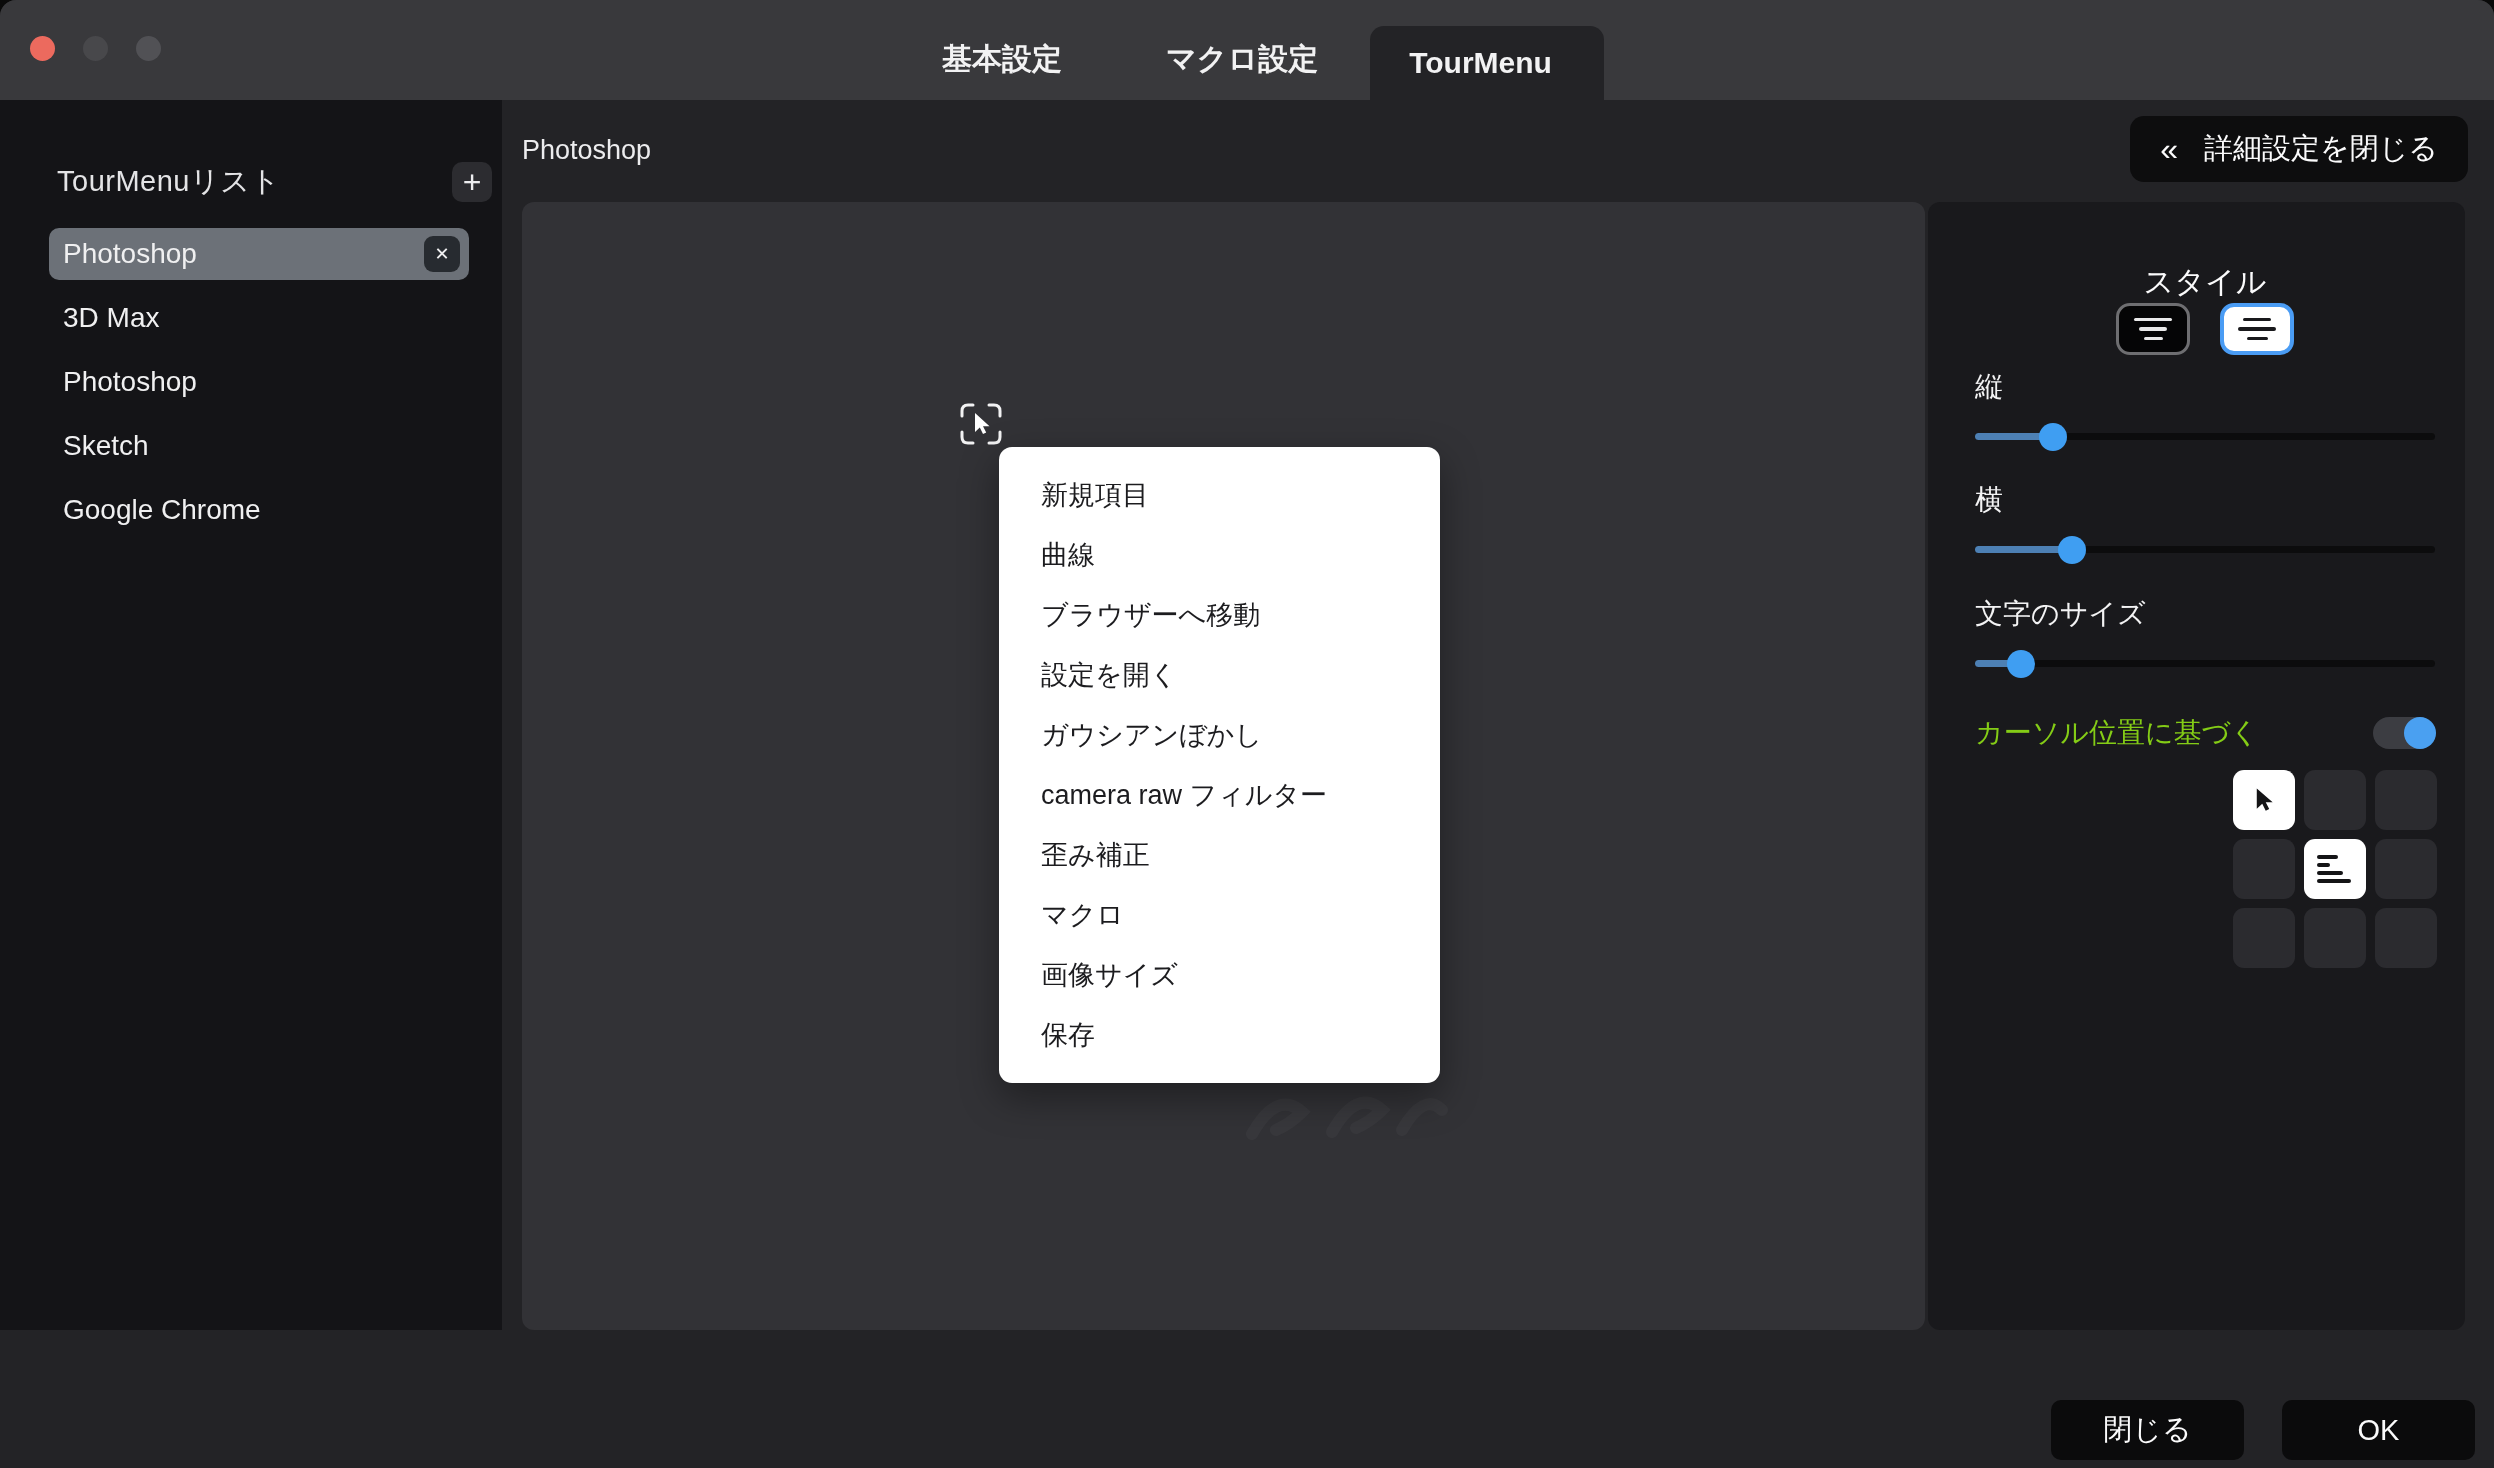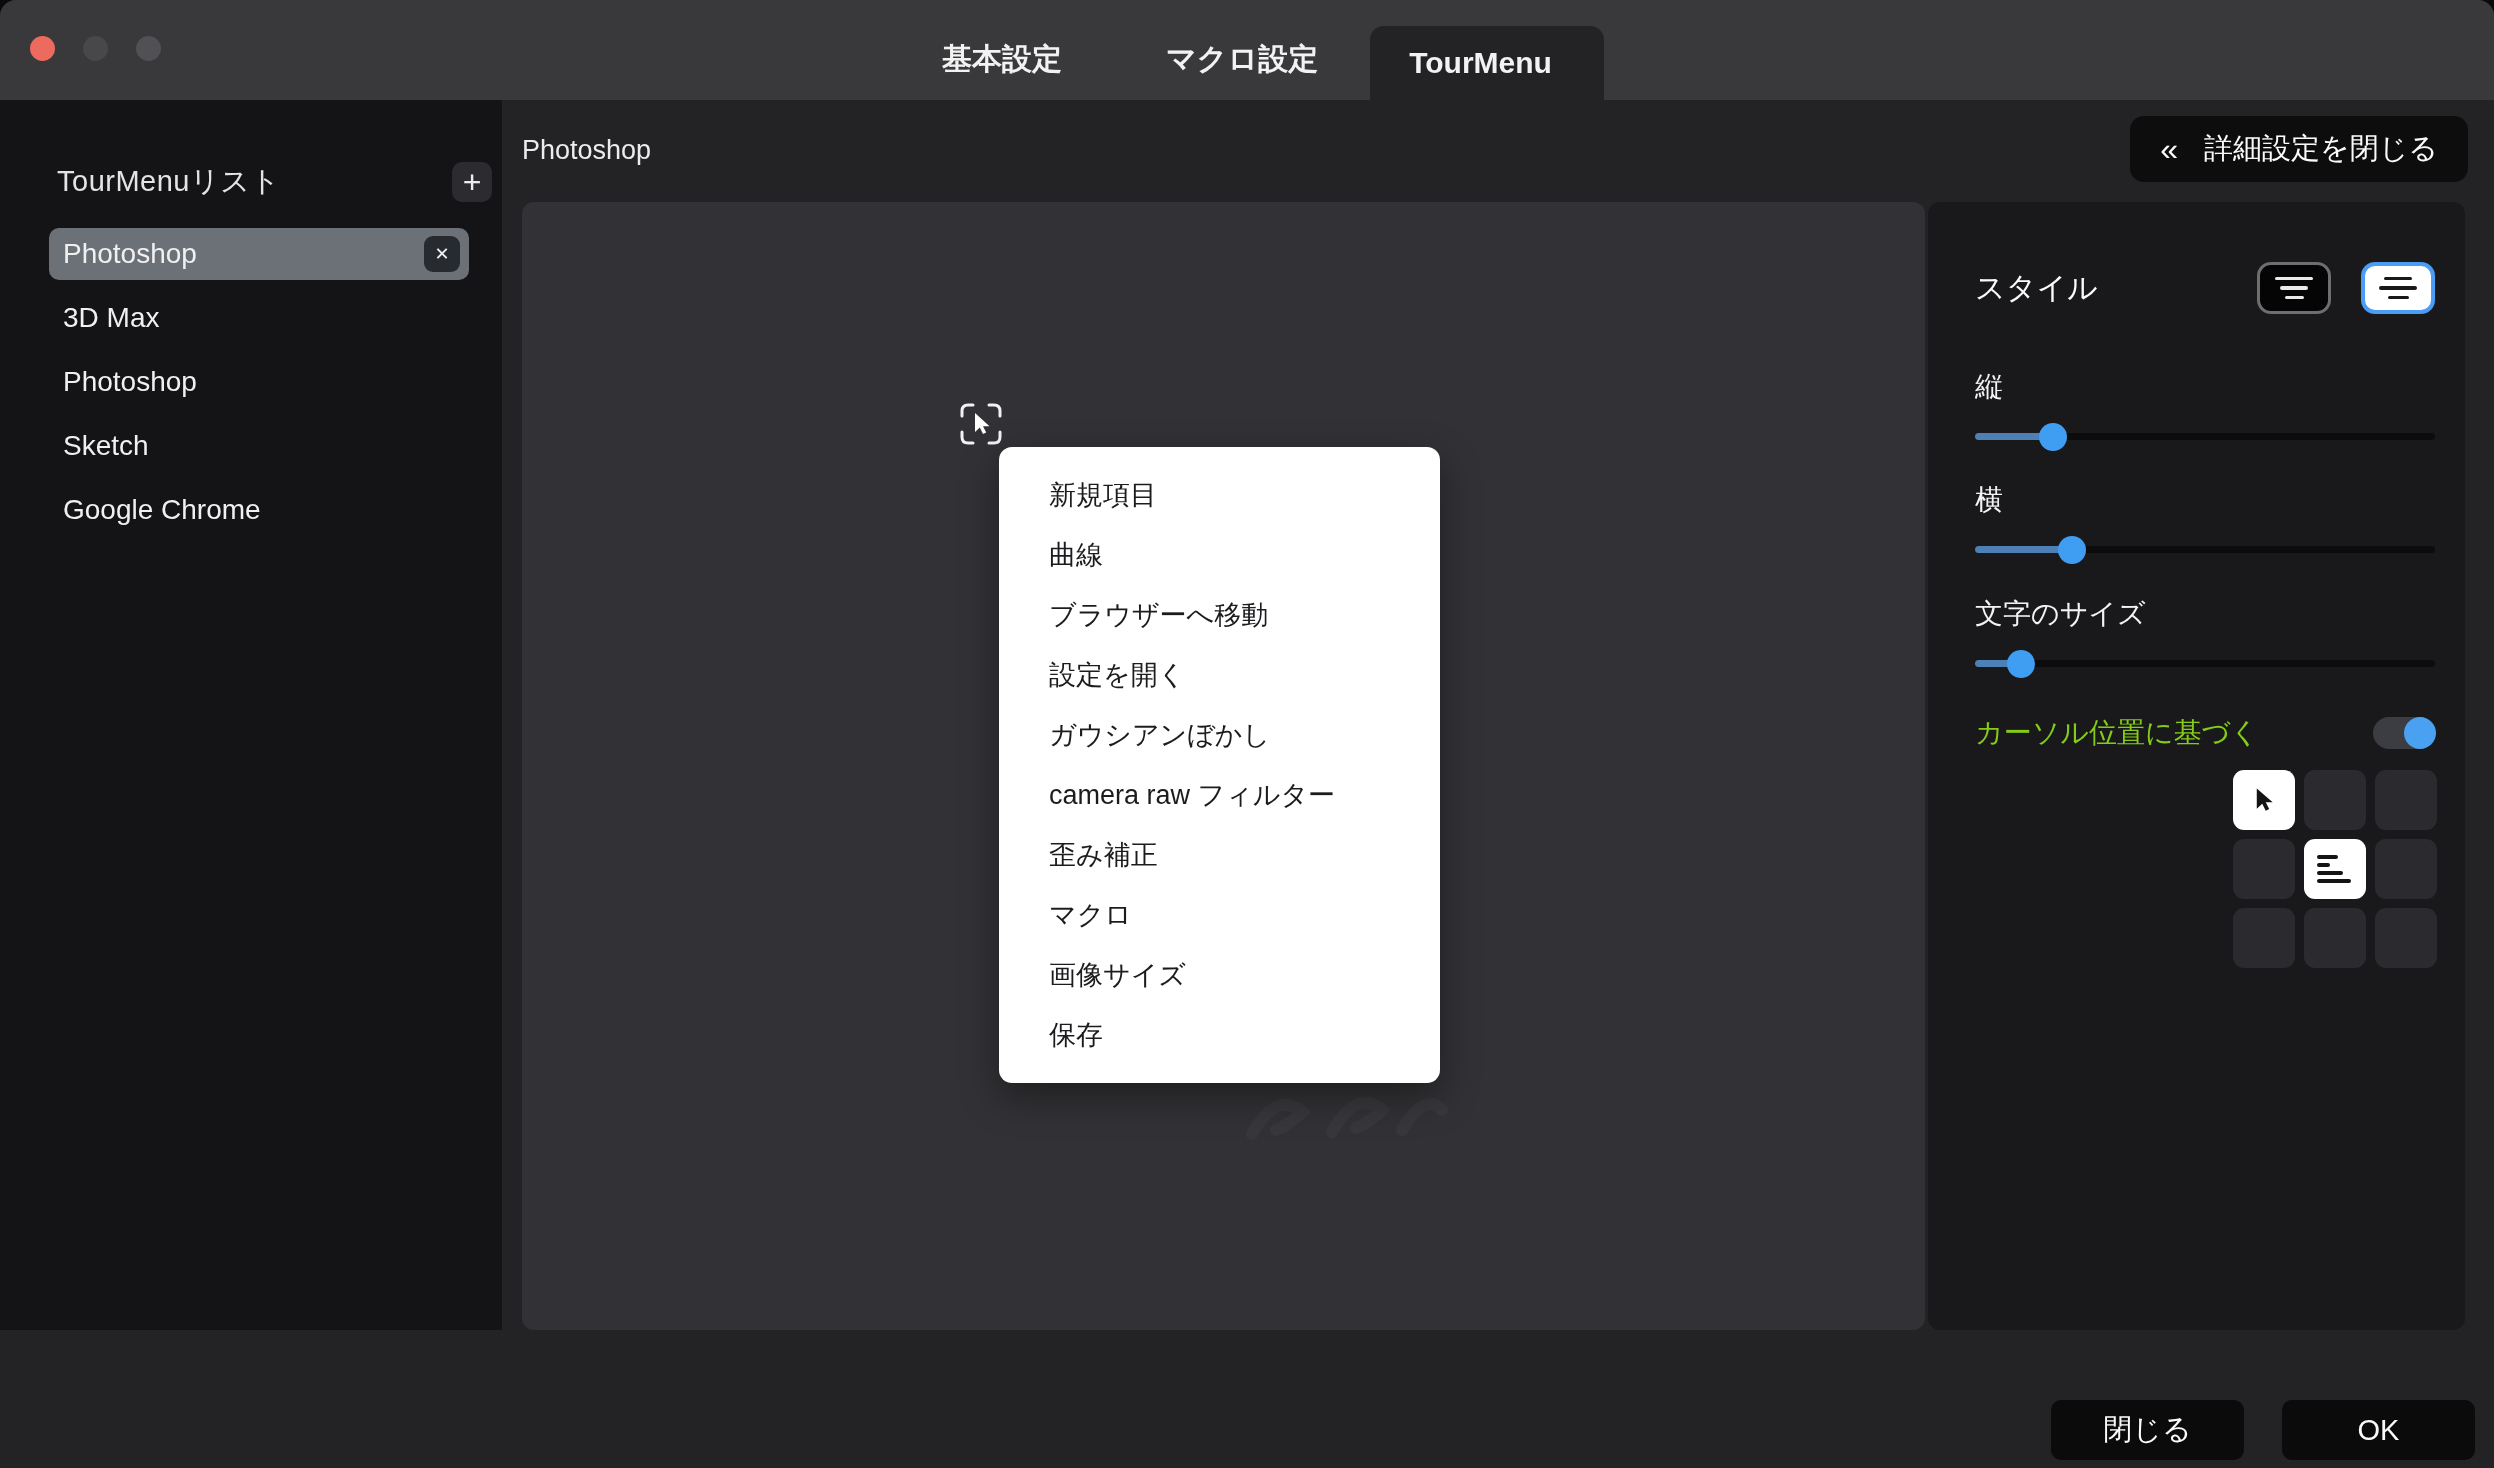--- a/index.html
+++ b/index.html
@@ -39,26 +39,26 @@
   .main { position:relative; flex:1; background:#232326; }
   .main-title { position:absolute; left:20px; top:35px; font-size:27px; color:#ececee; }
   .collapse-btn { position:absolute; right:26px; top:16px; height:66px; padding:0 30px; background:#0d0d0e; border:none; border-radius:14px; color:#fbfbfc; font-size:29px; display:flex; align-items:center; gap:26px; }
   .collapse-btn .chev { font-size:32px; }
 
   
   .canvas { position:absolute; left:20px; top:102px; width:1403px; height:1128px; background:#323236; border-radius:12px; }
   .cursor-badge { position:absolute; left:438px; top:201px; width:42px; height:42px; }
   .watermark { position:absolute; left:710px; top:870px; opacity:.55; }
 
-  .preview-menu { position:absolute; left:477px; top:245px; width:441px; height:636px; background:#ffffff; border-radius:13px; box-shadow:0 14px 38px rgba(0,0,0,.38); display:flex; flex-direction:column; padding:18px 8px; }
+  .preview-menu { position:absolute; left:477px; top:245px; width:441px; height:636px; background:#ffffff; border-radius:13px; box-shadow:0 14px 38px rgba(0,0,0,.38); display:flex; flex-direction:column; padding:18px 0; }
   .menu-item { flex:1; display:flex; align-items:center; padding-left:42px; font-size:27px; color:#1c1c1f; background:transparent; border:none; justify-content:flex-start; }
 
   
   .right-panel { position:absolute; left:1426px; top:102px; width:537px; height:1128px; background:#19191c; border-radius:12px; }
-  .style-row { position:absolute; left:47px; right:30px; top:60px; height:52px; display:flex; align-items:center; justify-content:space-between; }
+  .style-row { position:absolute; left:47px; right:30px; top:60px; height:52px; display:flex; align-items:center; justify-content:space-between;flex-direction:column; }
   .style-label { font-size:30px; color:#fbfbfc; }
   .style-btns { display:flex; gap:30px; }
   .style-btn { width:74px; height:52px; border-radius:14px; display:flex; flex-direction:column; justify-content:center; align-items:center; gap:6px; }
   .style-btn.dark { background:#050506; border:3px solid #6e6e71; }
   .style-btn.light { background:#ffffff; border:4px solid #4a9cf4; }
   .style-btn .bar { height:3.5px; border-radius:2px; }
   .style-btn.dark .bar { background:#e9e9ea; }
   .style-btn.light .bar { background:#19191c; }
 
   .slider-label { position:absolute; left:47px; font-size:28px; color:#f3f3f4; }

